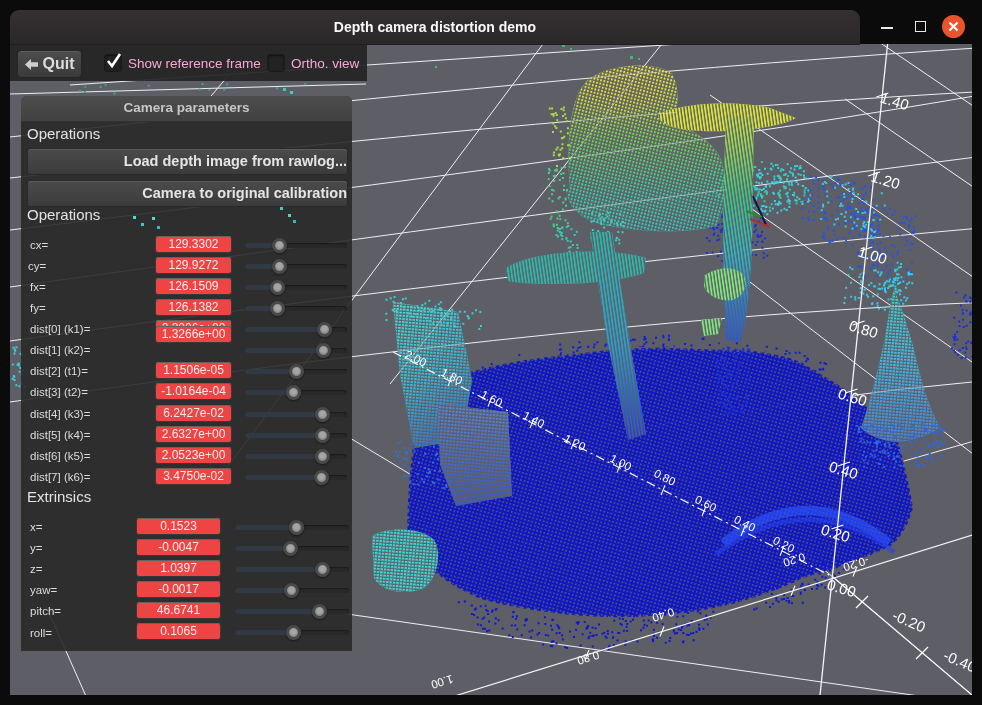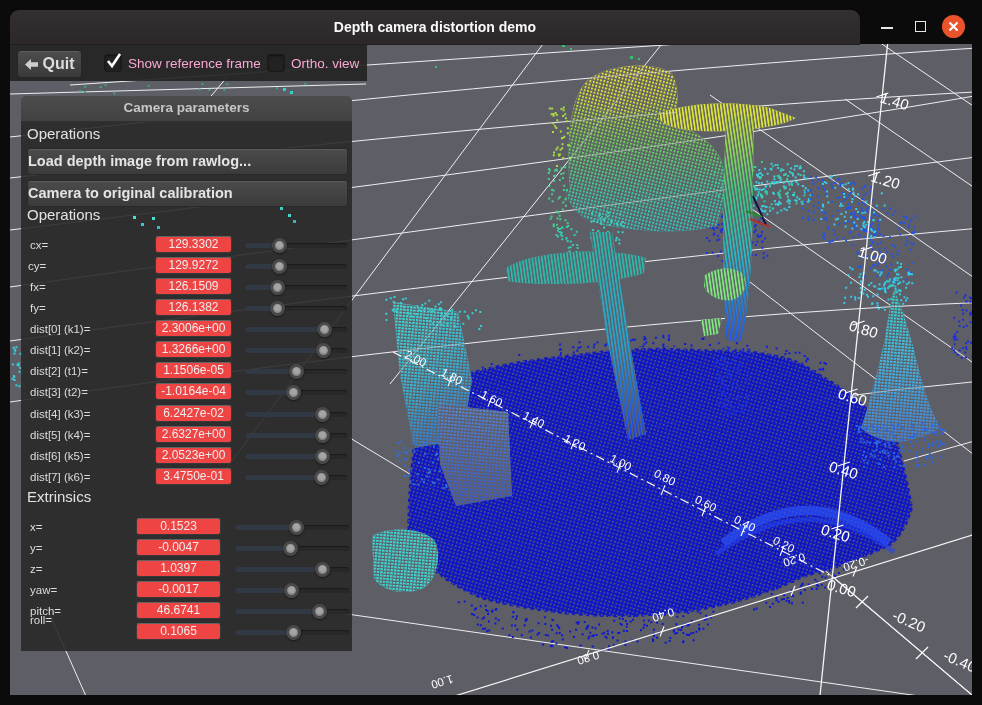--- a/index.html
+++ b/index.html
@@ -6,21 +6,21 @@
 #title{position:absolute;left:10px;top:10px;width:850px;height:34px;background:linear-gradient(#343031,#2c2829);border-radius:9px 9px 0 0;border-bottom:1px solid #211e1f}
 #title .t{position:absolute;left:0;right:0;top:9px;text-align:center;color:#fafafa;font-size:14px;font-weight:bold}
 #vp{position:absolute;left:10px;top:44px;width:962px;height:651px;background:#5e5e66;overflow:hidden}
 #tbar{position:absolute;left:10px;top:44px;width:357px;height:37px;background:rgba(37,37,37,0.93)}
 #quit{position:absolute;left:17px;top:50px;width:63px;height:26px;background:linear-gradient(#4d4d4d,#3a3a3a);border:1px solid #262626;border-radius:4px;color:#dcdcdc;font-weight:bold;font-size:16px;text-align:center;line-height:25px;box-shadow:inset 0 1px 0 #5e5e5e}
 .cb{position:absolute;width:16px;height:16px;background:#222;border:1px solid #1a1a1a;border-radius:3px;box-shadow:inset 0 1px 2px #111}
 .cblab{position:absolute;color:#f9a8d4;font-size:13.5px}
 #panel{position:absolute;left:21px;top:96px;width:331px;height:555px;background:rgba(41,41,41,0.9);border-radius:6px 6px 0 0}
 #phead{position:absolute;left:21px;top:96px;width:331px;height:25px;background:linear-gradient(#4d4d4d,#414141);border-radius:6px 6px 0 0;border-bottom:1px solid #313131;color:#c6c6c6;font-weight:bold;font-size:13.5px;text-align:center;line-height:24px}
 .glab{position:absolute;color:#e2e2e2;font-size:15px}
-.pbtn{position:absolute;left:27px;width:319px;height:25px;background:linear-gradient(#4b4b4b,#3b3b3b);border:1px solid #292929;border-radius:3px;color:#e4e4e4;font-weight:bold;font-size:14.5px;text-align:left;line-height:24px;box-shadow:inset 0 1px 0 #5c5c5c}
+.pbtn{position:absolute;left:27px;width:319px;height:25px;background:linear-gradient(#4b4b4b,#3b3b3b);border:1px solid #292929;border-radius:3px;color:#e4e4e4;font-weight:bold;font-size:14.5px;text-align:right;line-height:24px;box-shadow:inset 0 1px 0 #5c5c5c}
 .rlab{position:absolute;color:#dcdcdc;font-size:11.5px;height:16px;line-height:16px}
 .tbox{position:absolute;height:15px;background:#ef4444;border:1px solid #393939;border-top-color:#636363;border-radius:3px;color:#ececec;font-size:12px;text-align:center;line-height:15px}
 .track{position:absolute;height:5px;background:#282828;border-radius:2.5px;box-shadow:inset 0 1px 1px #1a1a1a}
 .tfill{position:absolute;height:5px;background:#313a44;border-radius:2.5px}
 .knob{position:absolute;width:15px;height:15px;border-radius:50%;background:radial-gradient(circle at 50% 42%,#a5a5a5 0 36%,#8d8d8d 60%,#787878);border:3px solid #494949;box-sizing:border-box;box-shadow:0 1px 2px rgba(0,0,0,0.5)}
 .winbtn{position:absolute;top:16px}
 </style></head>
 <body>
 <div id="vp">
     <svg width="962" height="651" viewBox="0 0 962 651" style="position:absolute;left:0;top:0">
@@ -283,21 +283,21 @@
 <div class="tbox" style="left:155px;top:299px;width:75px">126.1382</div>
 <div class="track" style="left:245px;top:306px;width:102px"></div>
 <div class="tfill" style="left:245px;top:306px;width:32px"></div>
 <div class="knob" style="left:270px;top:301px"></div>
 <div class="rlab" style="left:30px;top:321px">dist[0] (k1)=</div>
 <div class="tbox" style="left:155px;top:320px;width:75px">2.3006e+00</div>
 <div class="track" style="left:245px;top:327px;width:102px"></div>
 <div class="tfill" style="left:245px;top:327px;width:79px"></div>
 <div class="knob" style="left:317px;top:322px"></div>
 <div class="rlab" style="left:30px;top:342px">dist[1] (k2)=</div>
-<div class="tbox" style="left:155px;top:341px;width:75px">1.3266e+00</div>
+<div class="tbox" style="left:155px;top:326px;width:75px">1.3266e+00</div>
 <div class="track" style="left:245px;top:348px;width:102px"></div>
 <div class="tfill" style="left:245px;top:348px;width:78px"></div>
 <div class="knob" style="left:316px;top:343px"></div>
 <div class="rlab" style="left:30px;top:363px">dist[2] (t1)=</div>
 <div class="tbox" style="left:155px;top:362px;width:75px">1.1506e-05</div>
 <div class="track" style="left:245px;top:369px;width:102px"></div>
 <div class="tfill" style="left:245px;top:369px;width:51px"></div>
 <div class="knob" style="left:289px;top:364px"></div>
 <div class="rlab" style="left:30px;top:384px">dist[3] (t2)=</div>
 <div class="tbox" style="left:155px;top:383px;width:75px">-1.0164e-04</div>
@@ -313,21 +313,21 @@
 <div class="tbox" style="left:155px;top:426px;width:75px">2.6327e+00</div>
 <div class="track" style="left:245px;top:433px;width:102px"></div>
 <div class="tfill" style="left:245px;top:433px;width:77px"></div>
 <div class="knob" style="left:315px;top:428px"></div>
 <div class="rlab" style="left:30px;top:448px">dist[6] (k5)=</div>
 <div class="tbox" style="left:155px;top:447px;width:75px">2.0523e+00</div>
 <div class="track" style="left:245px;top:454px;width:102px"></div>
 <div class="tfill" style="left:245px;top:454px;width:77px"></div>
 <div class="knob" style="left:315px;top:449px"></div>
 <div class="rlab" style="left:30px;top:469px">dist[7] (k6)=</div>
-<div class="tbox" style="left:155px;top:468px;width:75px">3.4750e-01</div>
+<div class="tbox" style="left:155px;top:468px;width:75px">3.4750e-02</div>
 <div class="track" style="left:245px;top:475px;width:102px"></div>
 <div class="tfill" style="left:245px;top:475px;width:76px"></div>
 <div class="knob" style="left:314px;top:470px"></div>
 <div class="rlab" style="left:30px;top:519px">x=</div>
 <div class="tbox" style="left:136px;top:518px;width:83px">0.1523</div>
 <div class="track" style="left:235px;top:525px;width:114px"></div>
 <div class="tfill" style="left:235px;top:525px;width:61px"></div>
 <div class="knob" style="left:289px;top:520px"></div>
 <div class="rlab" style="left:30px;top:540px">y=</div>
 <div class="tbox" style="left:136px;top:539px;width:83px">-0.0047</div>
@@ -342,21 +342,21 @@
 <div class="rlab" style="left:30px;top:582px">yaw=</div>
 <div class="tbox" style="left:136px;top:581px;width:83px">-0.0017</div>
 <div class="track" style="left:235px;top:588px;width:114px"></div>
 <div class="tfill" style="left:235px;top:588px;width:56px"></div>
 <div class="knob" style="left:284px;top:583px"></div>
 <div class="rlab" style="left:30px;top:603px">pitch=</div>
 <div class="tbox" style="left:136px;top:602px;width:83px">46.6741</div>
 <div class="track" style="left:235px;top:609px;width:114px"></div>
 <div class="tfill" style="left:235px;top:609px;width:84px"></div>
 <div class="knob" style="left:312px;top:604px"></div>
-<div class="rlab" style="left:30px;top:612px">roll=</div>
+<div class="rlab" style="left:30px;top:625px">roll=</div>
 <div class="tbox" style="left:136px;top:623px;width:83px">0.1065</div>
 <div class="track" style="left:235px;top:630px;width:114px"></div>
 <div class="tfill" style="left:235px;top:630px;width:58px"></div>
 <div class="knob" style="left:286px;top:625px"></div>
 <div class="glab" style="left:27px;top:488px">Extrinsics</div>
 <div style="position:absolute;left:133px;top:216px;width:3px;height:3px;background:#49e0d8"></div>
 <div style="position:absolute;left:141px;top:223px;width:3px;height:3px;background:#3ec8cf"></div>
 <div style="position:absolute;left:152px;top:217px;width:3px;height:3px;background:#49e0d8"></div>
 <div style="position:absolute;left:157px;top:226px;width:3px;height:3px;background:#35b8c8"></div>
 <div style="position:absolute;left:280px;top:207px;width:3px;height:3px;background:#3ad0c8"></div>

